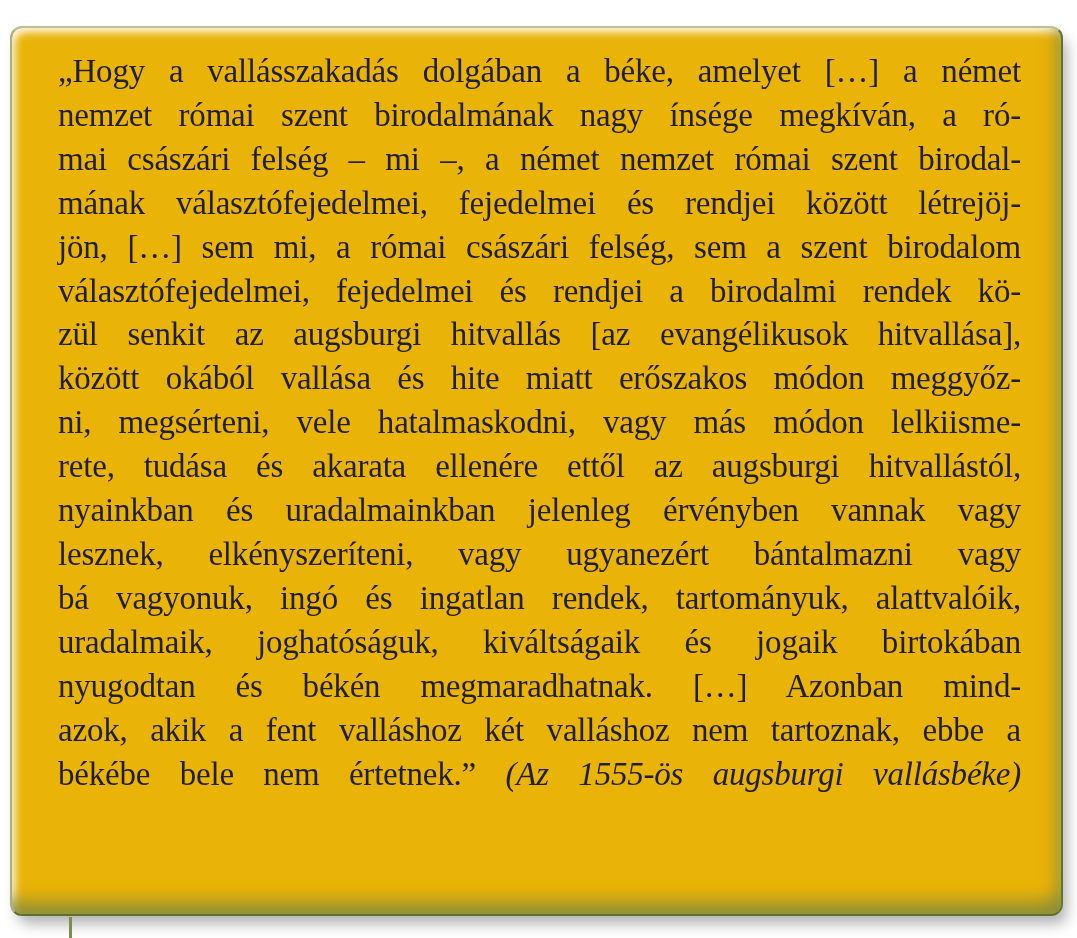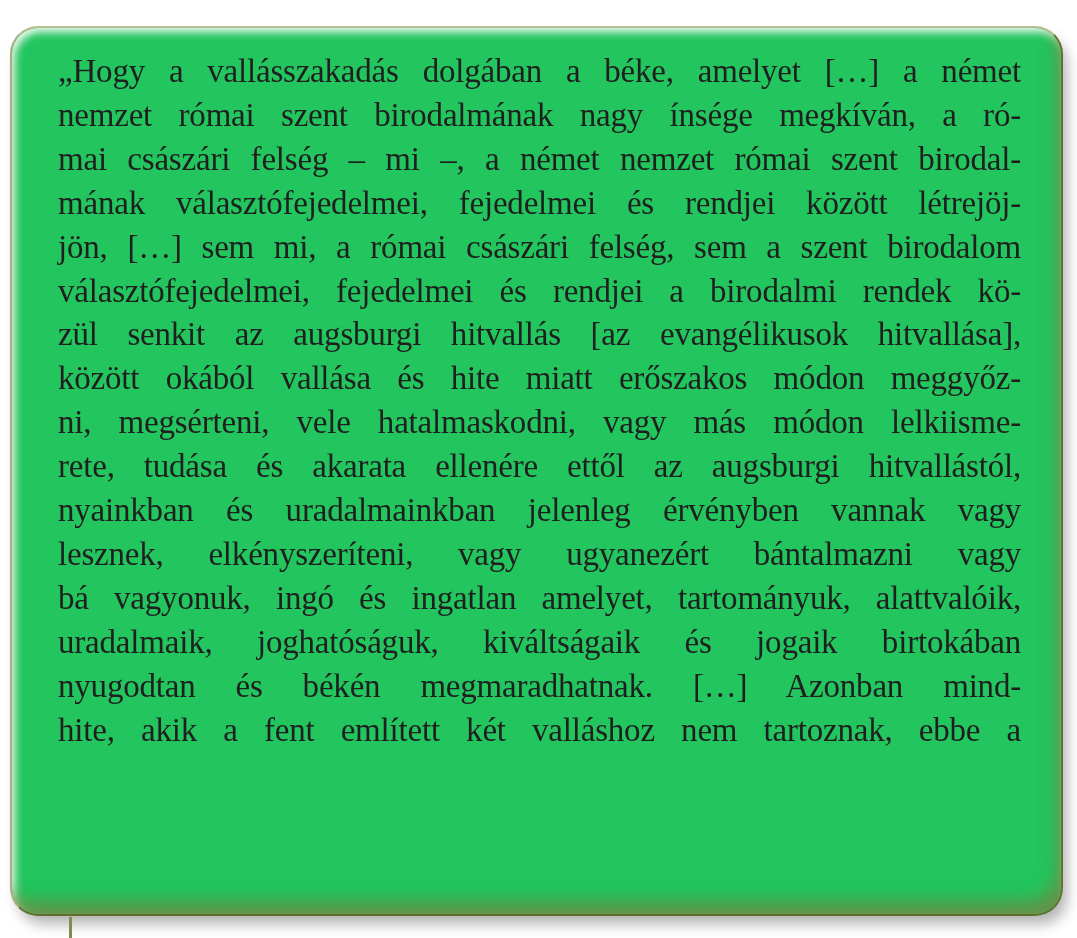--- a/index.html
+++ b/index.html
@@ -14,24 +14,24 @@
     font-family: "Liberation Serif", serif;
     overflow: hidden;
   }
   .quote-box {
     position: absolute;
     left: 10px;
     top: 26px;
     width: 1053px;
     height: 890px;
     box-sizing: border-box;
-    background: #22c55e;
+    background: #eab308;
     border: 2px solid;
     border-color: #b9be94 #64742f #5e6f2f #a9af80;
-    border-radius: 28px;
+    border-radius: 12px;
     box-shadow:
       inset -9px -18px 18px -6px rgba(116, 132, 64, 0.80),
       inset 3px 4px 8px rgba(255, 255, 255, 0.95),
       6px 10px 14px -2px rgba(0, 0, 0, 0.30);
   }
   .quote-text {
     position: absolute;
     left: 46px;
     right: 40px;
     top: 22px;
@@ -68,20 +68,21 @@
     <div class="qline">mai császári felség – mi –, a német nemzet római szent birodal-</div>
     <div class="qline">mának választófejedelmei, fejedelmei és rendjei között létrejöj-</div>
     <div class="qline">jön, […] sem mi, a római császári felség, sem a szent birodalom</div>
     <div class="qline">választófejedelmei, fejedelmei és rendjei a birodalmi rendek kö-</div>
     <div class="qline">zül senkit az augsburgi hitvallás [az evangélikusok hitvallása],</div>
     <div class="qline">között okából vallása és hite miatt erőszakos módon meggyőz-</div>
     <div class="qline">ni, megsérteni, vele hatalmaskodni, vagy más módon lelkiisme-</div>
     <div class="qline">rete, tudása és akarata ellenére ettől az augsburgi hitvallástól,</div>
     <div class="qline">nyainkban és uradalmainkban jelenleg érvényben vannak vagy</div>
     <div class="qline">lesznek, elkényszeríteni, vagy ugyanezért bántalmazni vagy</div>
-    <div class="qline">bá vagyonuk, ingó és ingatlan amelyet, tartományuk, alattvalóik,</div>
+    <div class="qline">bá vagyonuk, ingó és ingatlan rendek, tartományuk, alattvalóik,</div>
     <div class="qline">uradalmaik, joghatóságuk, kiváltságaik és jogaik birtokában</div>
     <div class="qline">nyugodtan és békén megmaradhatnak. […] Azonban mind-</div>
-    <div class="qline">hite, akik a fent említett két valláshoz nem tartoznak, ebbe a</div>
+    <div class="qline">azok, akik a fent valláshoz két valláshoz nem tartoznak, ebbe a</div>
+    <div class="qline"><span>békébe bele nem értetnek.” </span><span class="citation">(Az 1555-ös augsburgi vallásbéke)</span></div>
   </div>
 </div>
 
 <div class="connector-line"></div>
 
 </body></html>

